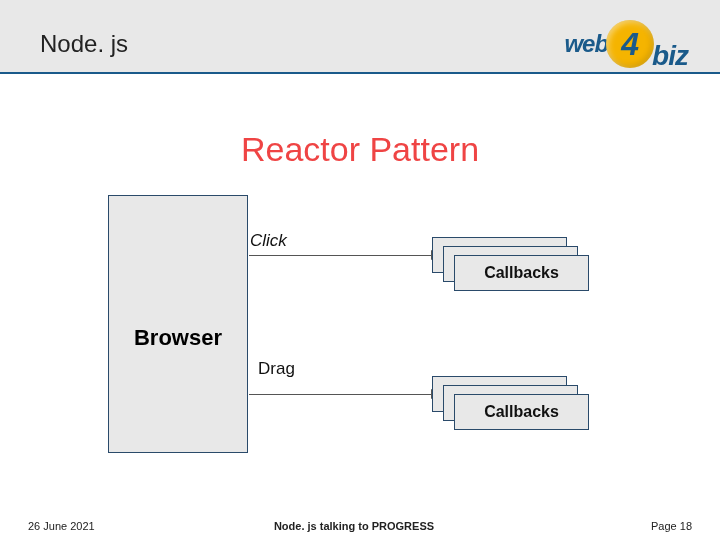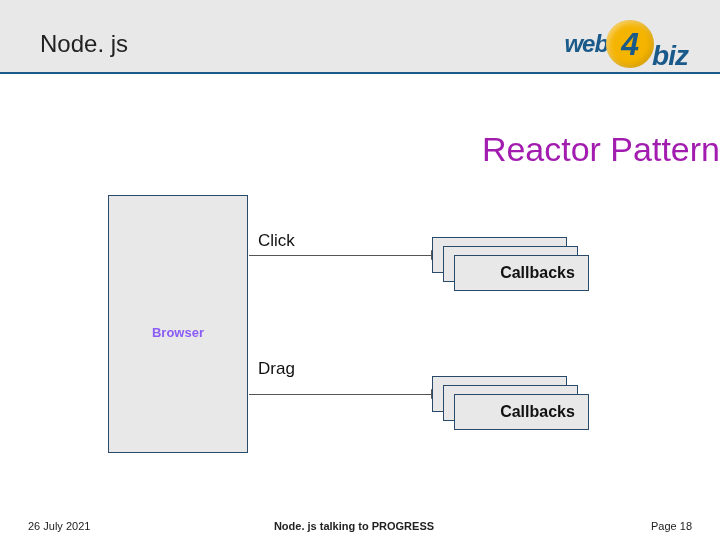--- a/index.html
+++ b/index.html
@@ -8,40 +8,40 @@
   .header-bar { position: absolute; left: 0; top: 0; width: 720px; height: 72px; background: #e8e8e8; display: flex; align-items: center; justify-content: space-between; padding: 16px 32px 0 40px; }
   .header-title { font-size: 24px; font-weight: normal; color: #222; }
   .logo { display: flex; align-items: center; }
   .logo-web { font-style: italic; font-weight: bold; font-size: 24px; color: #1a5a8a; letter-spacing: -1px; }
   .logo-circle { width: 48px; height: 48px; background: #f5b400; border-radius: 50%; display: flex; align-items: center; justify-content: center; margin: 0 -2px; position: relative; box-shadow: inset -2px -2px 6px rgba(0,0,0,0.15), inset 2px 2px 6px rgba(255,255,255,0.5); }
   .logo-4 { font-style: italic; font-weight: bold; font-size: 32px; color: #1a5a8a; }
   .logo-biz { font-style: italic; font-weight: bold; font-size: 28px; color: #1a5a8a; letter-spacing: -1px; margin-top: 24px; }
 
   .header-line { position: absolute; left: 0; top: 72px; width: 720px; height: 0; border-top: 2px solid #1a5a8a; }
 
-  .main-title { position: absolute; top: 130px; left: 0; width: 720px; text-align: right; font-size: 34px; color: #a21caf; font-weight: normal; }
+  .main-title { position: absolute; top: 130px; left: 0; width: 720px; text-align: center; font-size: 34px; color: #ef4444; font-weight: normal; }
 
   .diagram { position: absolute; top: 195px; left: 0; width: 720px; height: 270px; }
 
   .browser-box { position: absolute; left: 108px; top: 0; width: 140px; height: 258px; background: #e8e8e8; border: 1px solid #2a4a6a; }
-  .browser-label { position: absolute; left: 108px; top: 130px; width: 140px; text-align: center; font-size: 13px; font-weight: bold; color: #8b5cf6; }
+  .browser-label { position: absolute; left: 108px; top: 130px; width: 140px; text-align: center; font-size: 22px; font-weight: bold; color: #000000; }
 
   .event-label { position: absolute; font-size: 17px; color: #111; }
-  .click-label { left: 258px; top: 36px; }
+  .click-label { left: 250px; top: 36px; font-style: italic; }
   .drag-label { left: 258px; top: 164px; }
 
   .arrow-line { position: absolute; height: 0; border-top: 1px solid #555; }
   .arrow-head { position: absolute; width: 0; height: 0; border-top: 5px solid transparent; border-bottom: 5px solid transparent; border-left: 10px solid #555; }
 
   .callbacks-stack { position: absolute; width: 158px; height: 54px; }
   .cb-box { position: absolute; width: 135px; height: 36px; background: #e8e8e8; border: 1px solid #2a4a6a; }
   .cb1 { left: 0; top: 0; }
   .cb2 { left: 11px; top: 9px; }
   .cb3 { left: 22px; top: 18px; }
-  .callbacks-text { position: absolute; left: 38px; top: 18px; width: 135px; height: 36px; display: flex; align-items: center; justify-content: center; font-size: 16px; font-weight: bold; color: #111; }
+  .callbacks-text { position: absolute; left: 22px; top: 18px; width: 135px; height: 36px; display: flex; align-items: center; justify-content: center; font-size: 16px; font-weight: bold; color: #111; }
 
   .stack-click { left: 432px; top: 42px; }
   .stack-drag { left: 432px; top: 181px; }
 
   .footer { position: absolute; left: 0; bottom: 0; width: 720px; height: 28px; display: flex; align-items: center; justify-content: space-between; padding: 0 28px; font-size: 11px; color: #222; }
   .footer-center { position: absolute; left: 0; width: 708px; text-align: center; font-weight: bold; }
   .footer-left { position: relative; z-index: 1; }
   .footer-right { position: relative; z-index: 1; }
 </style>
 </head>
@@ -85,15 +85,15 @@
     <div class="cb-box cb1"></div>
     <div class="cb-box cb2"></div>
     <div class="cb-box cb3"></div>
     <div class="callbacks-text">Callbacks</div>
   </div>
 
 </div>
 
 <div class="footer">
   <div class="footer-center">Node. js talking to PROGRESS</div>
-  <div class="footer-left">26 July 2021</div>
+  <div class="footer-left">26 June 2021</div>
   <div class="footer-right">Page 18</div>
 </div>
 
 </body></html>

